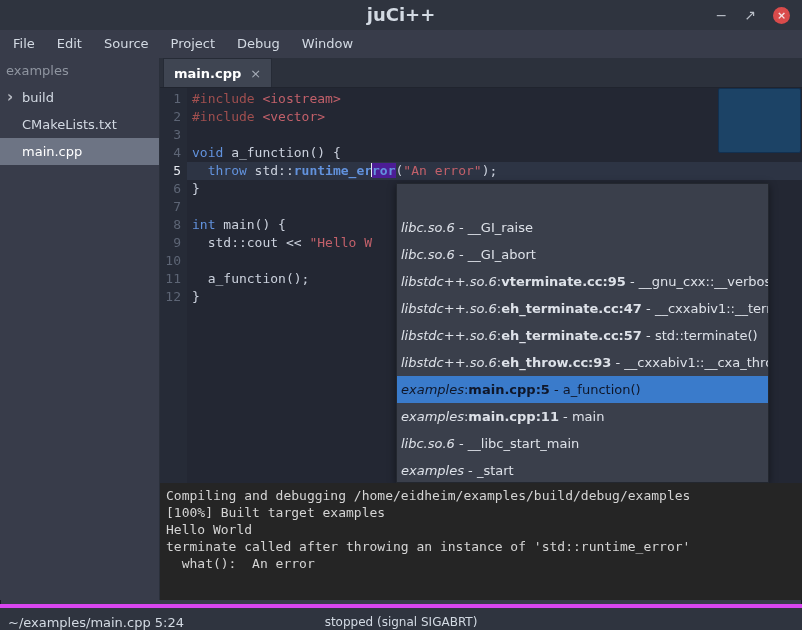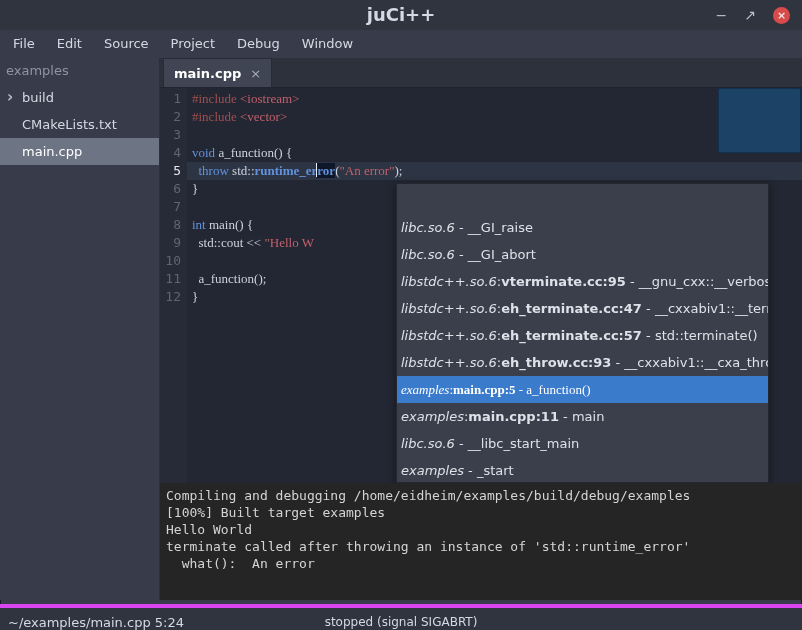--- a/index.html
+++ b/index.html
@@ -39,41 +39,41 @@
   .tab-label{color:#ffffff;font-size:13px;font-weight:bold;}
   .tab-close{color:#a7adb8;font-size:13px;}
 
   
   .editor{position:absolute;left:160px;top:88px;width:642px;height:395px;background:#232733;
     font-family:"DejaVu Sans Mono",monospace;font-size:13px;}
   .gutter{position:absolute;left:0;top:0;bottom:0;width:27px;background:#262b37;padding-top:2px;box-sizing:border-box;}
   .ln{height:18px;line-height:18px;text-align:right;padding-right:6px;color:#5d6575;}
   .ln.cur{color:#e6e9f0;}
   .code-area{position:absolute;left:27px;top:0;right:0;bottom:0;padding-top:2px;overflow:hidden;}
-  .crow{height:18px;line-height:18px;padding-left:5px;white-space:pre;font-family:Liberation Serif, serif;}
+  .crow{height:18px;line-height:18px;padding-left:5px;white-space:pre;}
   .crow.cur{background:#2d3444;}
   .tk-pl{color:#ccd2de;}
   .tk-kw{color:#6292dd;}
   .tk-ty{color:#6292dd;font-weight:bold;}
-  .tk-tyhl{color:#6292dd;font-weight:bold;background:#0f172a;}
+  .tk-tyhl{color:#6292dd;font-weight:bold;background:#4c1d95;}
   .tk-str{color:#c2606a;}
   .tk-pp{color:#a04f4f;}
   .tk-inc{color:#c2606a;}
   .cursor{display:inline-block;width:2px;height:14px;background:#e9edf5;vertical-align:-2px;margin:0 -1px;}
 
   
   .type-tooltip{position:absolute;left:558px;top:0px;width:83px;height:65px;background:#1c4366;
     border:1px solid #123050;border-radius:2px;box-sizing:border-box;}
 
   
   .backtrace{position:absolute;left:396px;top:183px;width:373px;height:300px;background:#3a3f4b;
     border:1px solid #23272f;box-sizing:border-box;padding-top:30px;box-shadow:0 2px 8px rgba(0,0,0,.45);}
   .bt-row{height:27px;line-height:27px;padding-left:4px;color:#dde1e8;font-size:13px;
     white-space:pre;overflow:hidden;}
-  .bt-row.selected{background:#3a7bcb;color:#ffffff;font-family:Liberation Serif, serif;}
+  .bt-row.selected{background:#3a7bcb;color:#0f172a;}
   .bt-mod{font-style:italic;}
   .bt-loc{font-weight:bold;}
 
   
   .terminal{position:absolute;left:160px;top:483px;width:642px;height:117px;background:#252525;
     padding:4px 6px;box-sizing:border-box;font-family:"DejaVu Sans Mono",monospace;font-size:13px;}
   .tline{height:17px;line-height:17px;color:#d4d4d4;white-space:pre;overflow:hidden;}
 
   
   .statusbar{position:absolute;left:0;bottom:0;width:100%;height:26px;background:#2f343f;border-top:4px solid #d946ef;box-sizing:border-box;}

